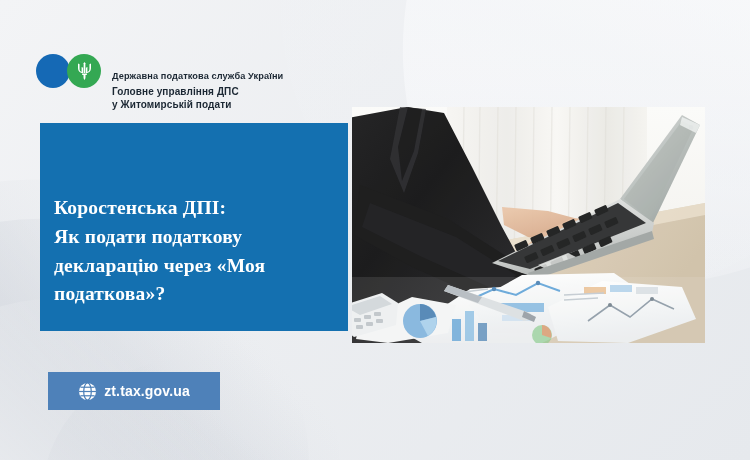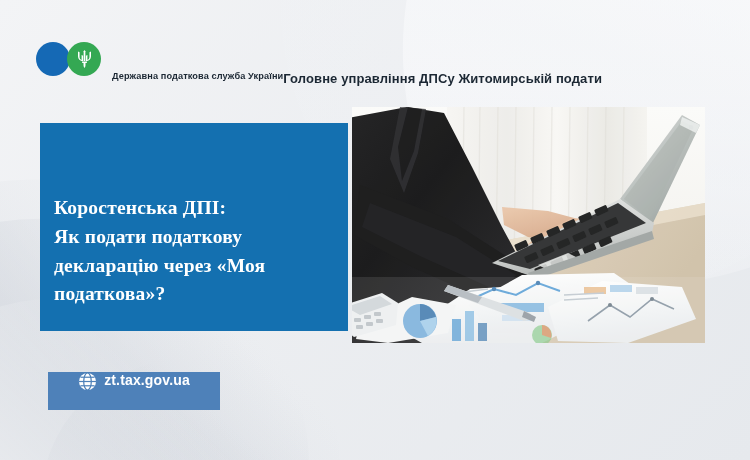--- a/index.html
+++ b/index.html
@@ -126,37 +126,38 @@
     background: #34a853;
     margin-left: -3px;
     position: relative;
     z-index: 2;
   }
 
   .mark-green svg { display: block; }
 
   .brand-text {
     display: flex;
+    flex-direction: column;
     justify-content: center;
     line-height: 1.28;
     margin-top: 40px;
   }
 
   .brand-line-1 {
     font-size: 9.2px;
     font-weight: bold;
     color: #1b2733;
     letter-spacing: .1px;
     white-space: nowrap;
     margin-bottom: 3px;
   }
 
   .brand-line-2,
   .brand-line-3 {
-    font-size: 13px;
+    font-size: 10px;
     font-weight: bold;
     color: #1b2733;
     letter-spacing: .1px;
     white-space: nowrap;
   }
 
   
   .headline-panel {
     position: absolute;
     left: 40px;
@@ -194,20 +195,21 @@
 
   
   .url-bar {
     position: absolute;
     left: 48px;
     top: 372px;
     width: 172px;
     height: 38px;
     background: #4e81b9;
     display: flex;
+    align-items: center;
     justify-content: center;
     gap: 7px;
   }
 
   .globe-icon { flex: 0 0 auto; display: block; }
 
   .url-text {
     color: #ffffff;
     font-size: 14px;
     font-weight: bold;

